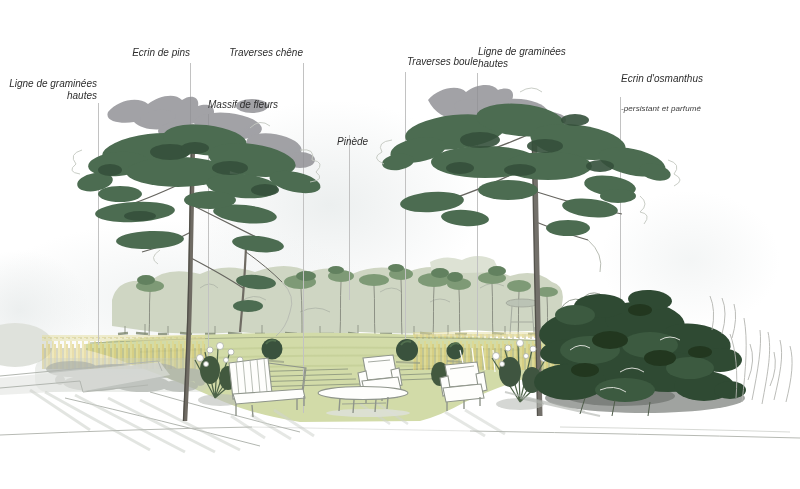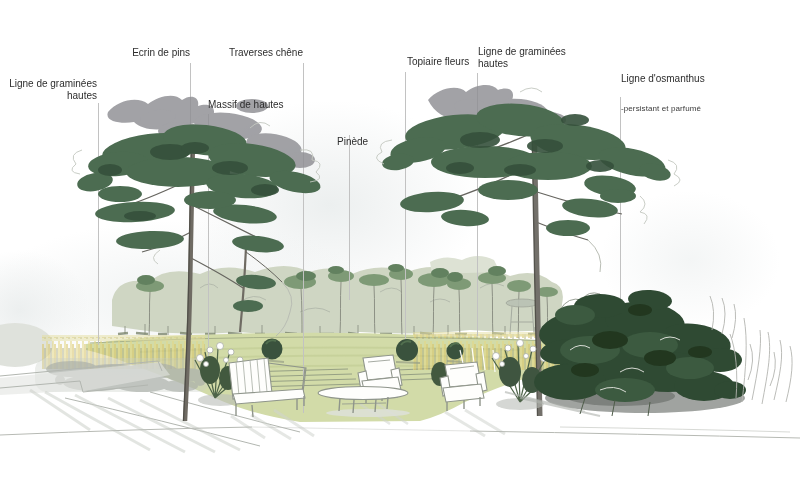--- a/index.html
+++ b/index.html
@@ -1,21 +1,21 @@
 <!DOCTYPE html>
 <html><head>
 <meta charset="utf-8">
 <style>
   html,body{margin:0;padding:0;background:#ffffff;}
   .scene{
     position:relative;width:800px;height:489px;background:#ffffff;overflow:hidden;
     font-family:"Liberation Sans",sans-serif;
   }
   svg.art{position:absolute;left:0;top:0;}
-  .lbl{position:absolute;font-size:10px;line-height:11.5px;color:#2d2d2d;white-space:nowrap;}
+  .lbl{position:absolute;font-size:10px;line-height:11.5px;color:#2d2d2d;white-space:nowrap;font-style:italic;}
   .lbl .ln{display:block;}
   .lbl .sub{display:block;font-size:8px;line-height:9px;color:#3a3a3a;margin-top:19px;letter-spacing:.1px;}
   .lbl-1{top:78px;right:703px;text-align:right;}
   .lbl-2{top:47px;right:610px;text-align:right;}
   .lbl-3{top:47px;right:497px;text-align:left;}
   .lbl-4{top:99px;left:208px;}
   .lbl-5{top:136px;left:337px;}
   .lbl-6{top:56px;left:407px;}
   .lbl-7{top:46px;left:478px;}
   .lbl-8{top:73px;left:621px;}
@@ -428,30 +428,30 @@
     <span class="ln">Ligne de graminées</span>
     <span class="ln">hautes</span>
   </div>
   <div class="lbl lbl-2">
     <span class="ln">Ecrin de pins</span>
   </div>
   <div class="lbl lbl-3">
     <span class="ln">Traverses chêne</span>
   </div>
   <div class="lbl lbl-4">
-    <span class="ln">Massif de hautes</span>
+    <span class="ln">Massif de fleurs</span>
   </div>
   <div class="lbl lbl-5">
     <span class="ln">Pinède</span>
   </div>
   <div class="lbl lbl-6">
-    <span class="ln">Topiaire fleurs</span>
+    <span class="ln">Traverses boule</span>
   </div>
   <div class="lbl lbl-7">
     <span class="ln">Ligne de graminées</span>
     <span class="ln">hautes</span>
   </div>
   <div class="lbl lbl-8">
-    <span class="ln">Ligne d'osmanthus</span>
+    <span class="ln">Ecrin d'osmanthus</span>
     <span class="sub">-persistant et parfumé</span>
   </div>
 
 </div>
 
 </body></html>

